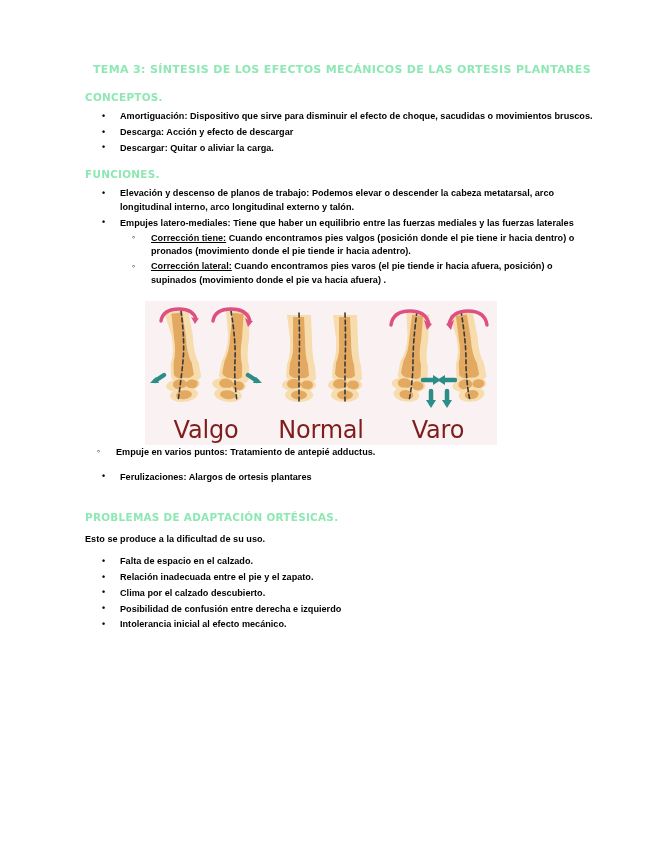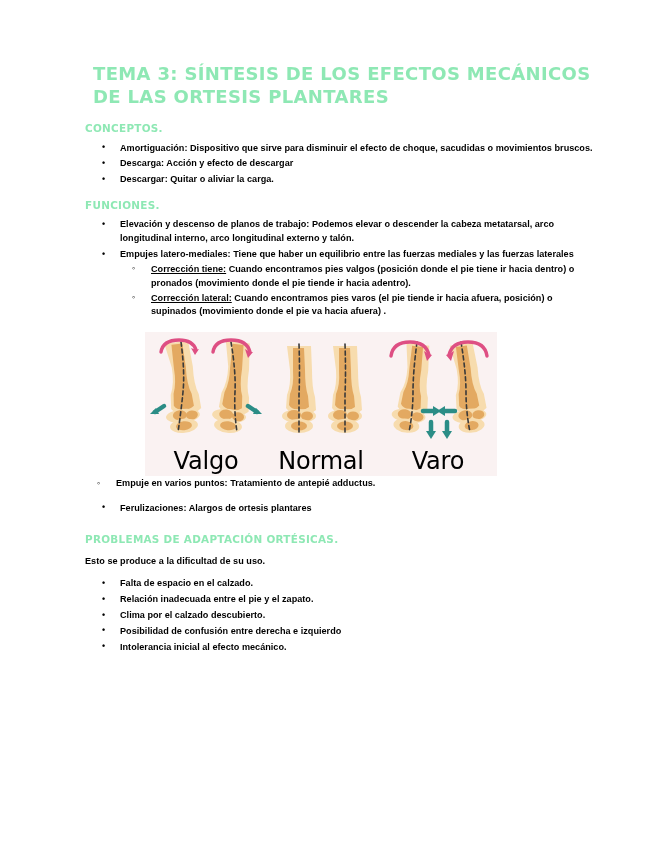--- a/index.html
+++ b/index.html
@@ -19,39 +19,39 @@
     width: 655px;
     height: 848px;
     background: #ffffff;
     box-sizing: border-box;
     padding: 63px 58px 0 85px;
   }
 
   
   .doc-title {
     color: #8EE8B4;
-    font-size: 18px;
+    font-size: 11px;
     font-weight: 700;
     letter-spacing: 0.35px;
     line-height: 1.25;
     margin: 0 0 14px 8px;
     font-family: "DejaVu Sans", sans-serif;
     text-transform: uppercase;
   }
   .section-heading {
     color: #8EE8B4;
     font-size: 10.4px;
     font-weight: 700;
     letter-spacing: 0.3px;
     line-height: 1.3;
     margin: 0 0 6px 0;
     font-family: "DejaVu Sans", sans-serif;
     text-transform: uppercase;
   }
-  .heading-ortesicas { margin-top: 17px; margin-bottom: 9px; }
+  .heading-ortesicas { margin-top: 26px; margin-bottom: 9px; }
   .heading-funciones { margin-top: 12px; }
 
   
   .body-line {
     font-size: 9.1px;
     font-weight: 700;
     line-height: 1.45;
     margin: 0 0 13px 0;
     letter-spacing: 0.03px;
   }
@@ -133,21 +133,21 @@
   .panel-varo   { left: 234px; width: 118px; }
 
   .panel-label {
     position: absolute;
     bottom: 3px;
     left: 0;
     width: 100%;
     text-align: center;
     font-size: 24px;
     font-weight: 400;
-    color: #000000;
+    color: #7f1d1d;
     font-family: "DejaVu Sans", sans-serif;
     letter-spacing: -0.2px;
     line-height: 1;
   }
   .legs {
     position: absolute;
     top: 4px;
     left: 0;
     width: 100%;
     height: 104px;

